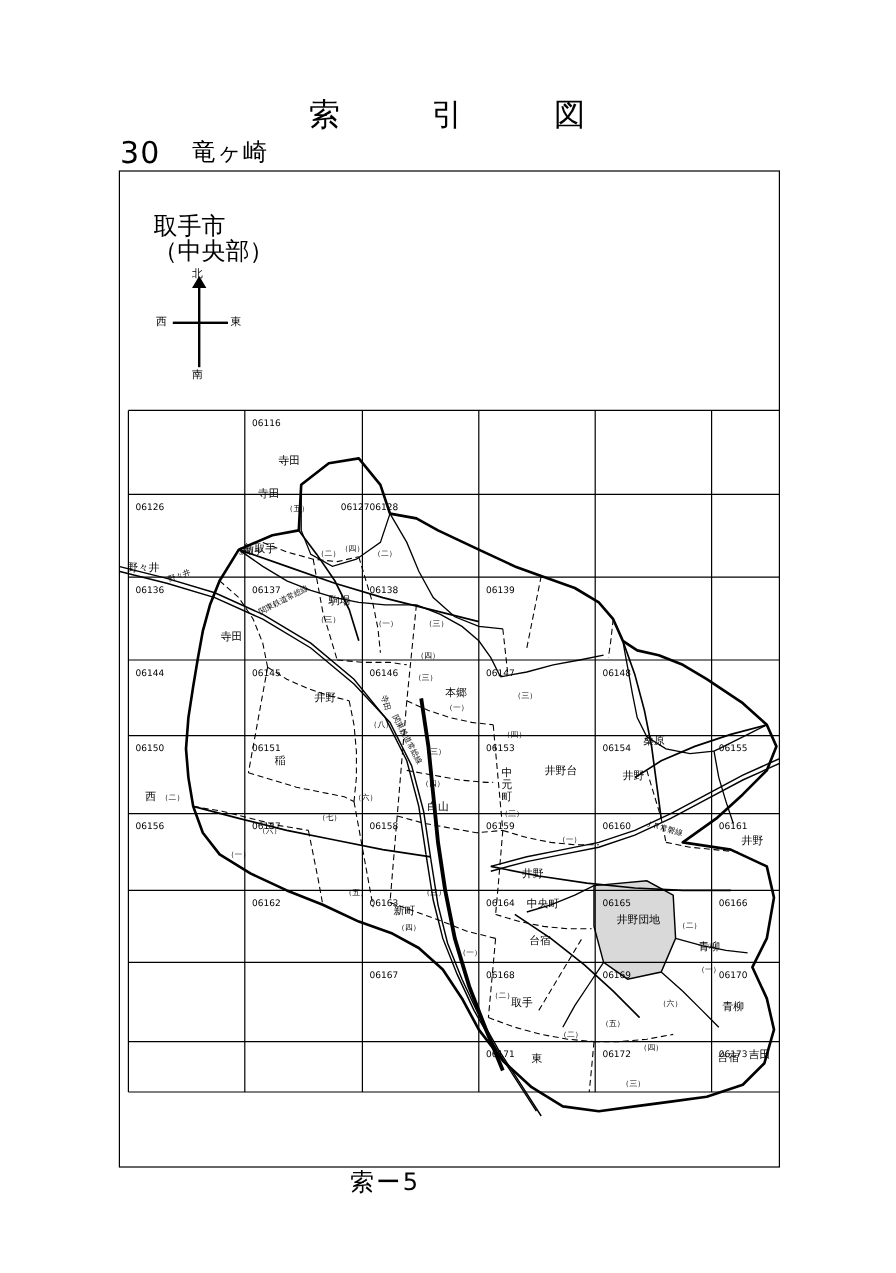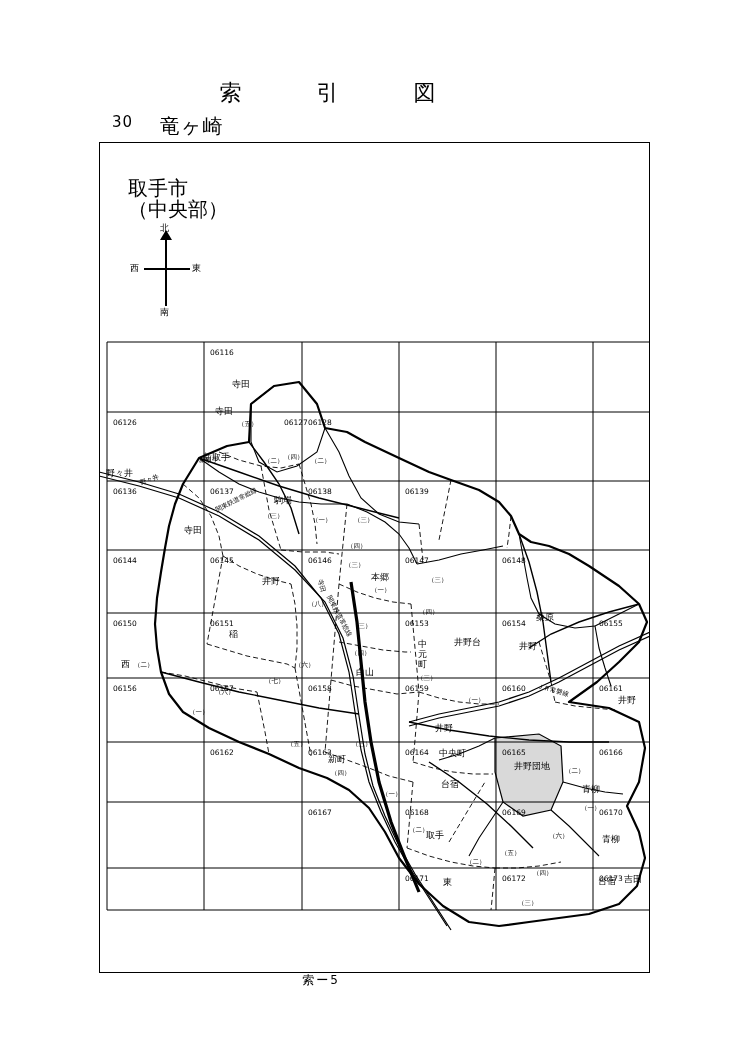--- a/index.html
+++ b/index.html
@@ -18,30 +18,31 @@
   .page {
     position: absolute;
     inset: 0;
   }
   #doc-title {
     position: absolute;
     top: 78px;
     left: 0;
     width: 655px;
     text-align: center;
-    font-size: 22px;
+    font-size: 26px;
     letter-spacing: 34px;
     text-indent: 34px;
     font-family: "DejaVu Sans", "Liberation Sans", sans-serif;
+    padding-left: 45px;
   }
   #sheet-number {
     position: absolute;
     top: 113px;
-    left: 112px;
-    font-size: 15px;
+    left: 100px;
+    font-size: 25px;
     letter-spacing: 1px;
   }
   #sheet-name {
     position: absolute;
     top: 113px;
     left: 160px;
     font-size: 20px;
     letter-spacing: 1px;
   }
   #map-frame {
@@ -85,21 +86,21 @@
     width: 0; height: 0;
     border-left: 6px solid transparent;
     border-right: 6px solid transparent;
     border-bottom: 10px solid #000;
   }
   #footer-label {
     position: absolute;
     left: 0; top: 972px;
     width: 642px;
     text-align: center;
-    font-size: 12px;
+    font-size: 20px;
     letter-spacing: 2px;
   }
   svg#map-svg {
     position: absolute;
     left: 99px;
     top: 142px;
     width: 551px;
     height: 831px;
   }
   .grid-line { stroke: #000; stroke-width: 1; fill: none; }

